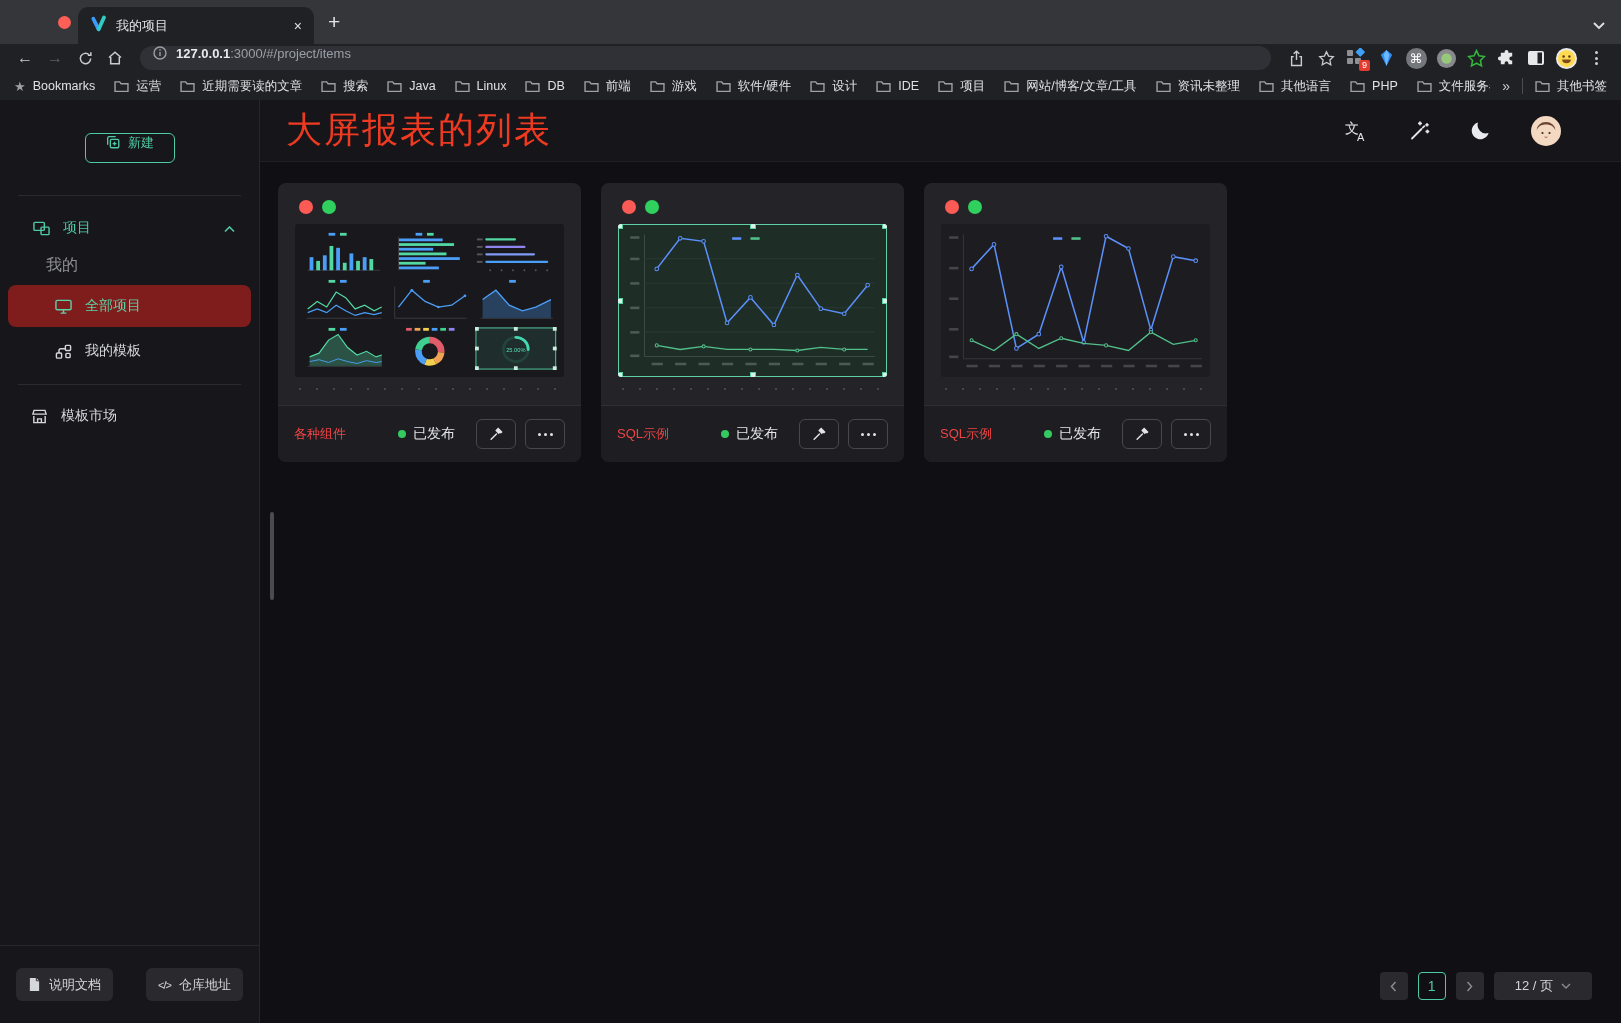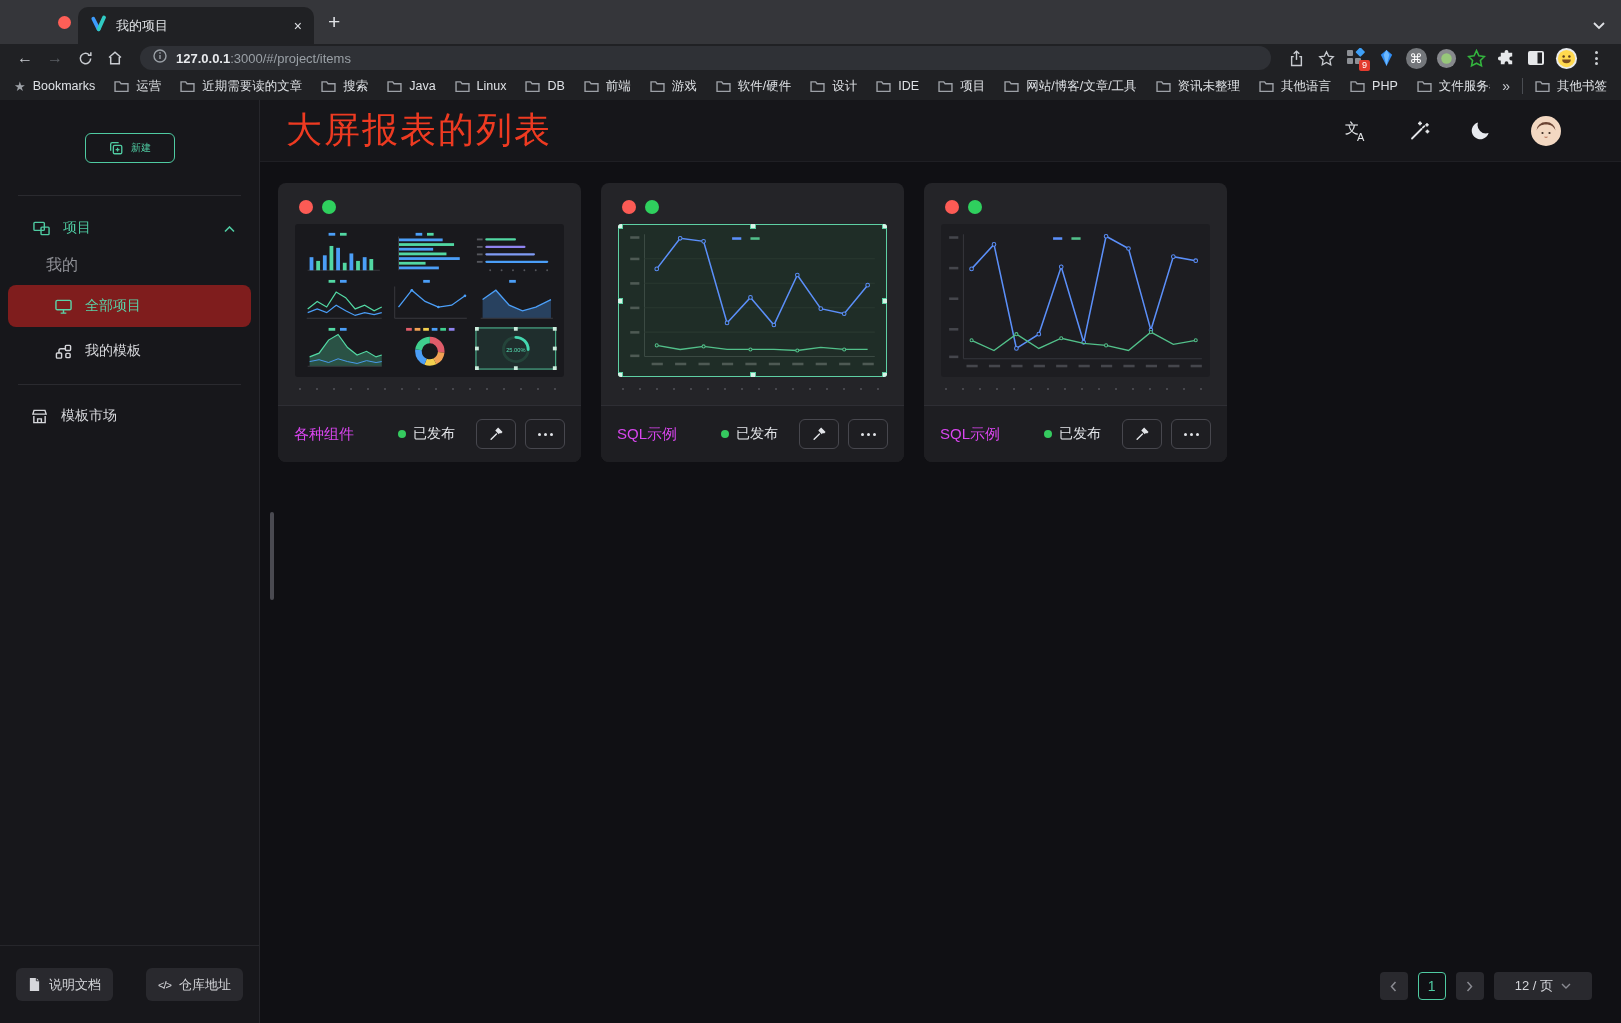--- a/index.html
+++ b/index.html
@@ -16,21 +16,21 @@
   .tab-title { color:#e0e2e6; font-size:13px; flex:1; white-space:nowrap; overflow:hidden; }
   .tab-close { color:#dfe1e5; font-size:14px; cursor:default; }
   .newtab { position:absolute; left:328px; top:10px; color:#dfe1e5; font-size:21px; font-weight:300; }
   .strip-chevron { position:absolute; right:16px; top:16px; }
 
   .toolbar { height:28px; background:#202124; display:flex; align-items:center; padding:0 10px; }
   .tb-icon { width:30px; display:flex; justify-content:center; align-items:center;
     color:#c9ccd1; font-size:16px; flex:0 0 auto; }
   .tb-icon.dim { color:#5b5f64; }
   .omnibox { flex:1; height:24px; margin:0 10px; background:#2f3136; border-radius:12px;
-    display:flex; align-items:center; padding:0 13px; gap:9px; min-width:0; }
+    display:flex; align-items:flex-start; padding:0 13px; gap:9px; min-width:0; }
   .url { font-size:13px; white-space:nowrap; overflow:hidden; }
   .url .host { color:#e8eaed; font-weight:bold; }
   .url .rest { color:#9aa0a6; }
   .ext { position:relative; width:30px; display:flex; justify-content:center; align-items:center; flex:0 0 auto; }
   .badge { position:absolute; right:1px; bottom:-3px; background:#e33b2e; color:#fff; font-size:9px;
     padding:1px 3px; border-radius:2px; line-height:1; }
   .circle-ext { width:21px; height:21px; border-radius:50%; background:#74777b; color:#fff;
     display:flex; align-items:center; justify-content:center; font-size:13px; }
   .menu-dots { display:flex; flex-direction:column; gap:2.5px; padding:0 4px; }
   .menu-dots i { width:3px; height:3px; border-radius:50%; background:#cdd0d4; }
@@ -41,21 +41,21 @@
   .bm { display:flex; align-items:center; gap:7px; flex:0 0 auto; }
   .bm-star { color:#9da1a7; font-size:13px; }
   .bm-right { display:flex; align-items:center; gap:12px; padding-left:12px; }
   .bm-sep { width:1px; height:16px; background:#4a4d52; }
   .bm-more { color:#c9ccd1; font-size:14px; }
 
   
   .app { display:flex; height:923px; }
   .sidebar { width:260px; background:#17171b; border-right:1px solid #26262b; position:relative; flex:0 0 auto; }
   .new-btn { margin:33px auto 0; width:90px; height:30px; border:1px solid #4fcba2; border-radius:6px;
-    color:#4fcba2; display:flex; align-items:center; justify-content:center; gap:7px; font-size:10px;
+    color:#4fcba2; display:flex; align-items:flex-start; justify-content:center; gap:7px; font-size:13px;
     background:transparent; cursor:pointer; }
   .sb-divider { height:1px; background:#2a2a2f; margin:32px 18px 0; }
   .nav-group { display:flex; align-items:center; height:40px; margin-top:12px; padding:0 24px 0 32px;
     color:#4fcba2; font-size:14px; gap:12px; }
   .nav-group .chev { margin-left:auto; }
   .nav-sub { padding-left:46px; color:#8f9096; font-size:16px; height:34px; display:flex; align-items:center; }
   .nav-item { height:42px; margin:3px 8px; border-radius:8px; display:flex; align-items:center; gap:12px;
     padding-left:46px; color:#d6d7db; font-size:14px; cursor:pointer; }
   .nav-item.active { background:#7f1d1d; color:#5bd3a8; }
   .nav-item.market { padding-left:22px; margin-top:10px; }
@@ -83,21 +83,21 @@
   .card-preview.selected { background:#1f2d27; outline:1px solid #5ed0a4; outline-offset:-1px; }
   .handle { position:absolute; width:6px; height:6px; background:#d7f3e7; border:1px solid #5ed0a4; }
   .mini-grid { display:grid; grid-template-columns:repeat(3,1fr); grid-template-rows:repeat(3,1fr);
     gap:5px; padding:7px; height:100%; }
   .mini-grid svg { width:100%; height:100%; }
   .card-dotline { margin:11px 21px 0; height:2px;
     background:repeating-linear-gradient(90deg,#46464c 0 2px,transparent 2px 17px); }
   .card-footer { position:absolute; left:0; right:0; bottom:0; height:57px; background:#1e1e22;
     border-top:1px solid #2e2e34; border-radius:0 0 8px 8px; display:flex; align-items:center;
     padding:0 16px; }
-  .card-title { font-size:15px; color:#d946ef; }
+  .card-title { font-size:13px; color:#ef4444; }
   .status { margin-left:auto; display:flex; align-items:center; gap:7px; color:#e2e4e8;
     font-size:14px; margin-right:12px; }
   .status-dot { width:8px; height:8px; border-radius:50%; background:#35ca5f; }
   .icon-btn { width:40px; height:30px; border:1px solid #47474e; border-radius:6px; background:transparent;
     display:flex; align-items:center; justify-content:center; margin-left:9px; cursor:pointer; }
   .ellipsis { display:flex; gap:3px; }
   .ellipsis i { width:3px; height:3px; border-radius:50%; background:#e2e4e8; }
 
   .scroll-handle { position:absolute; left:10px; top:412px; width:4px; height:88px;
     background:#4a4a51; border-radius:2px; }

